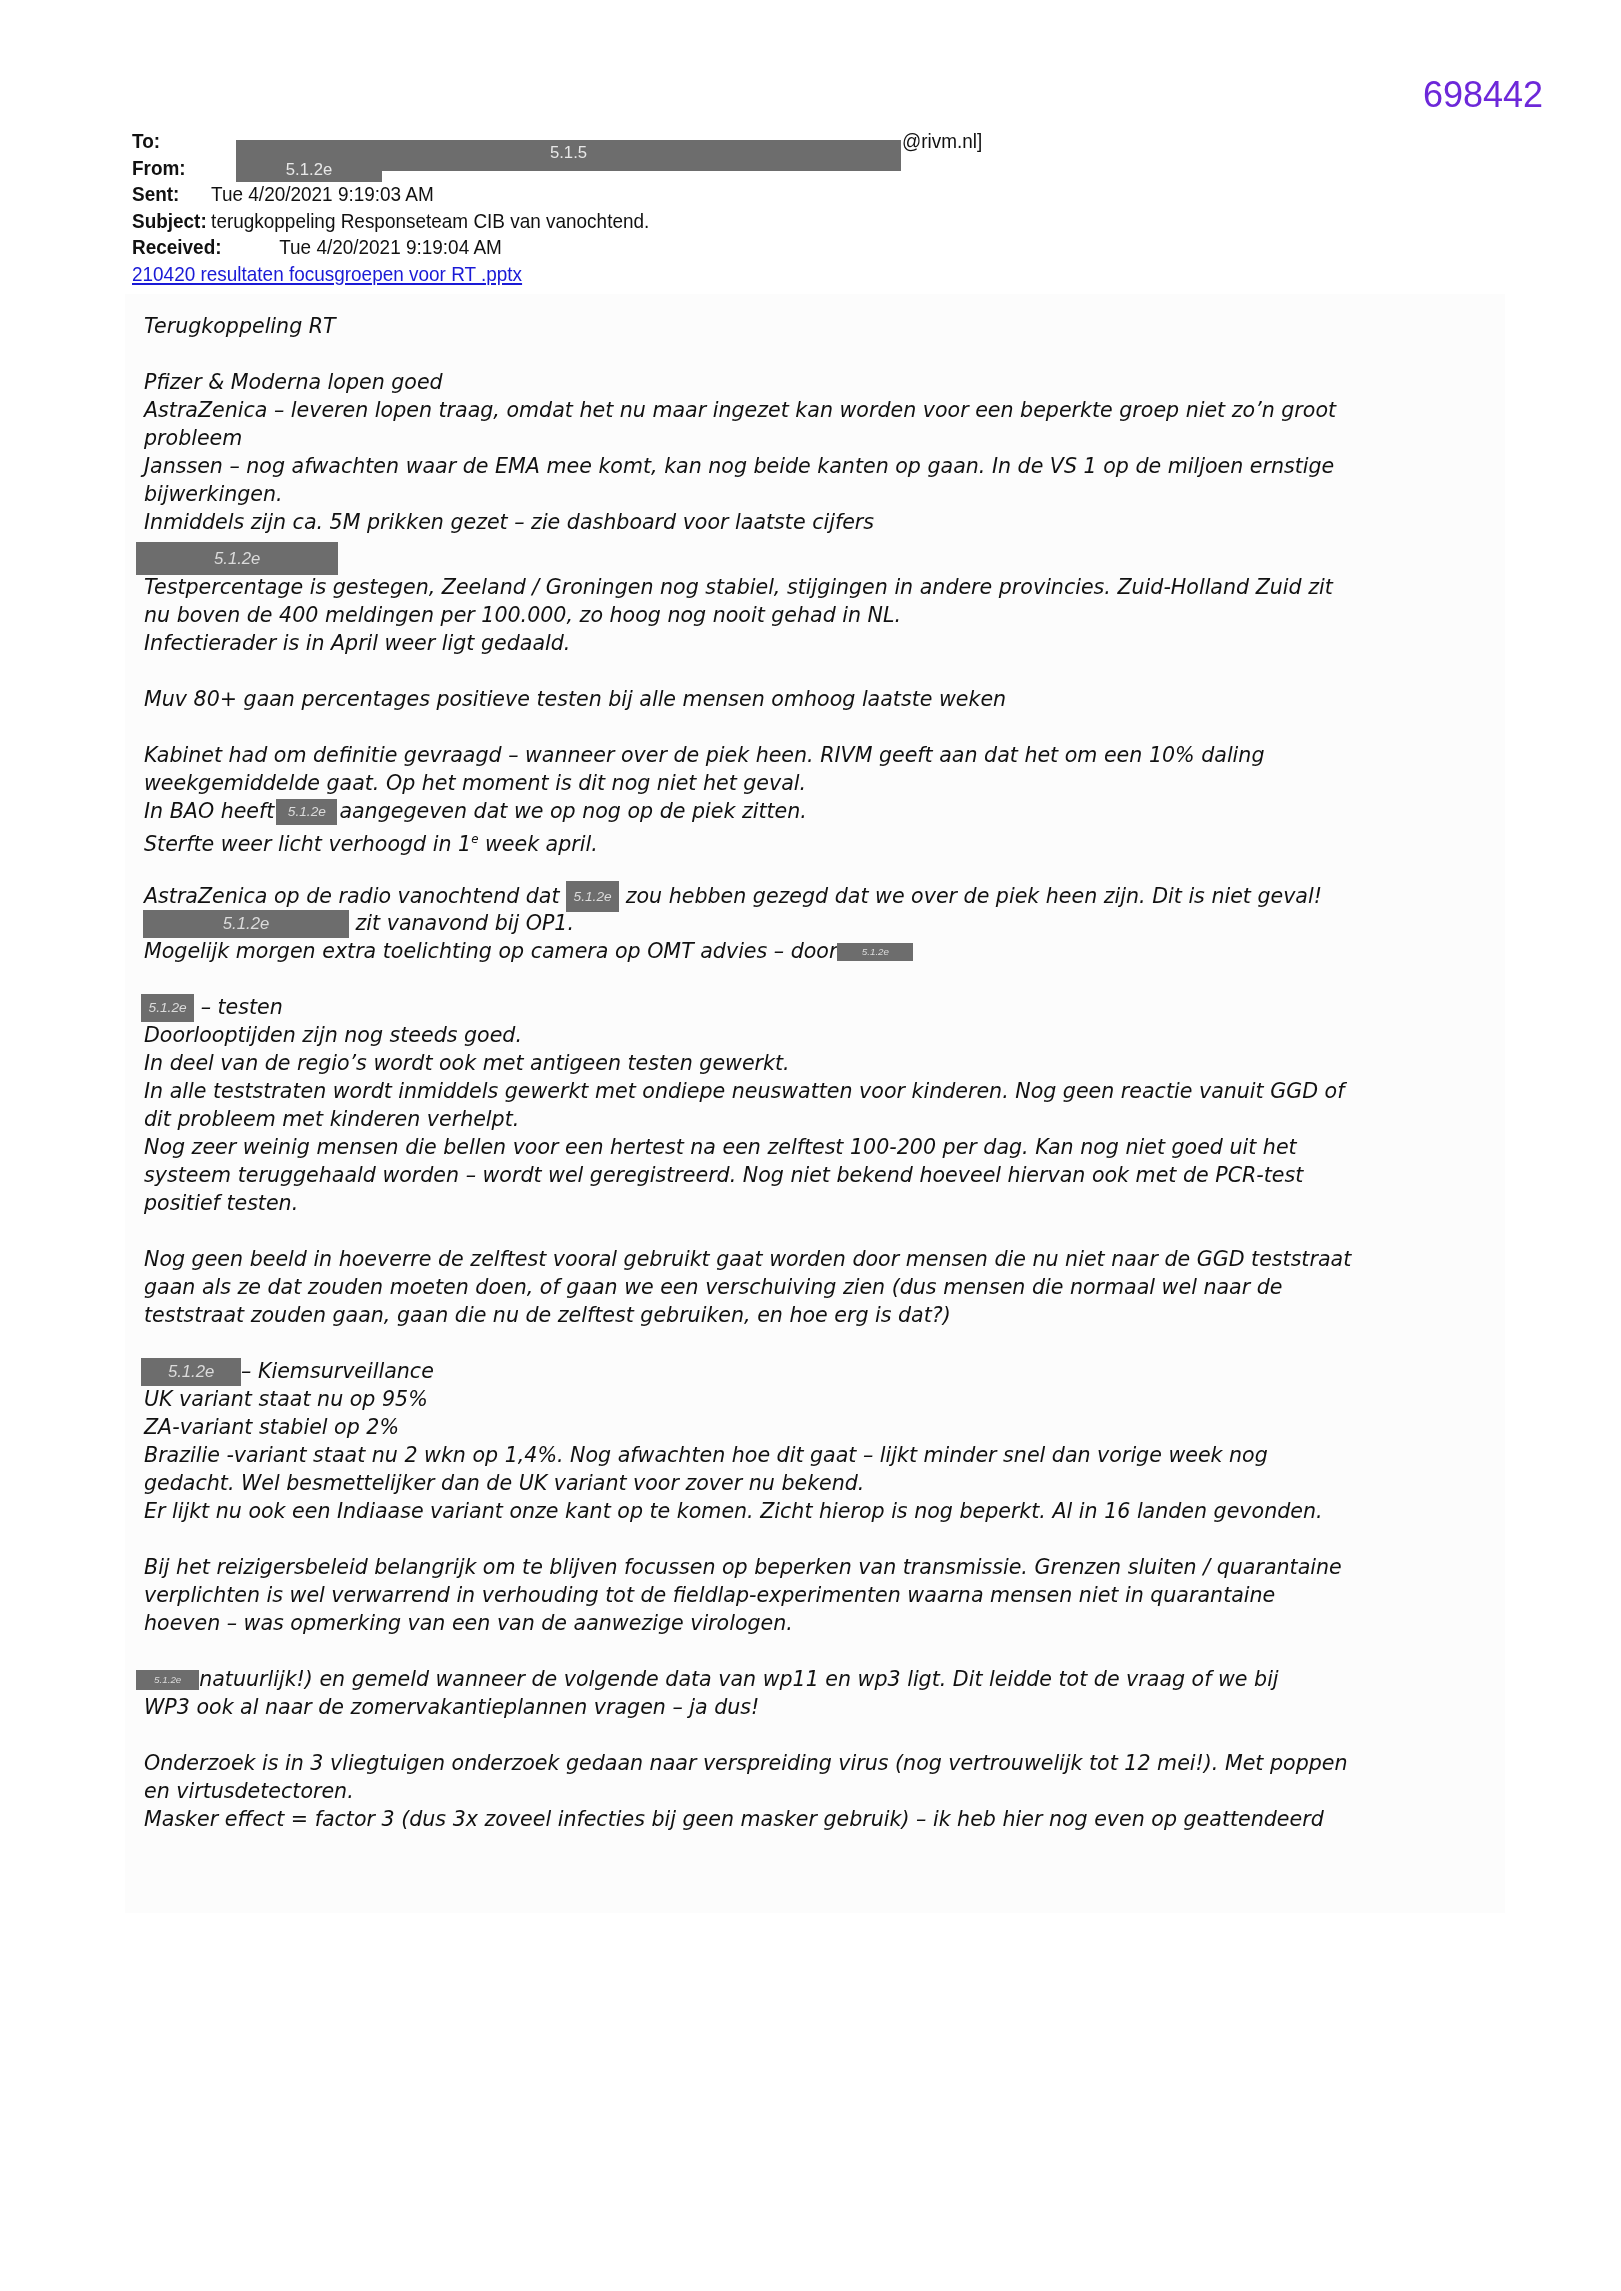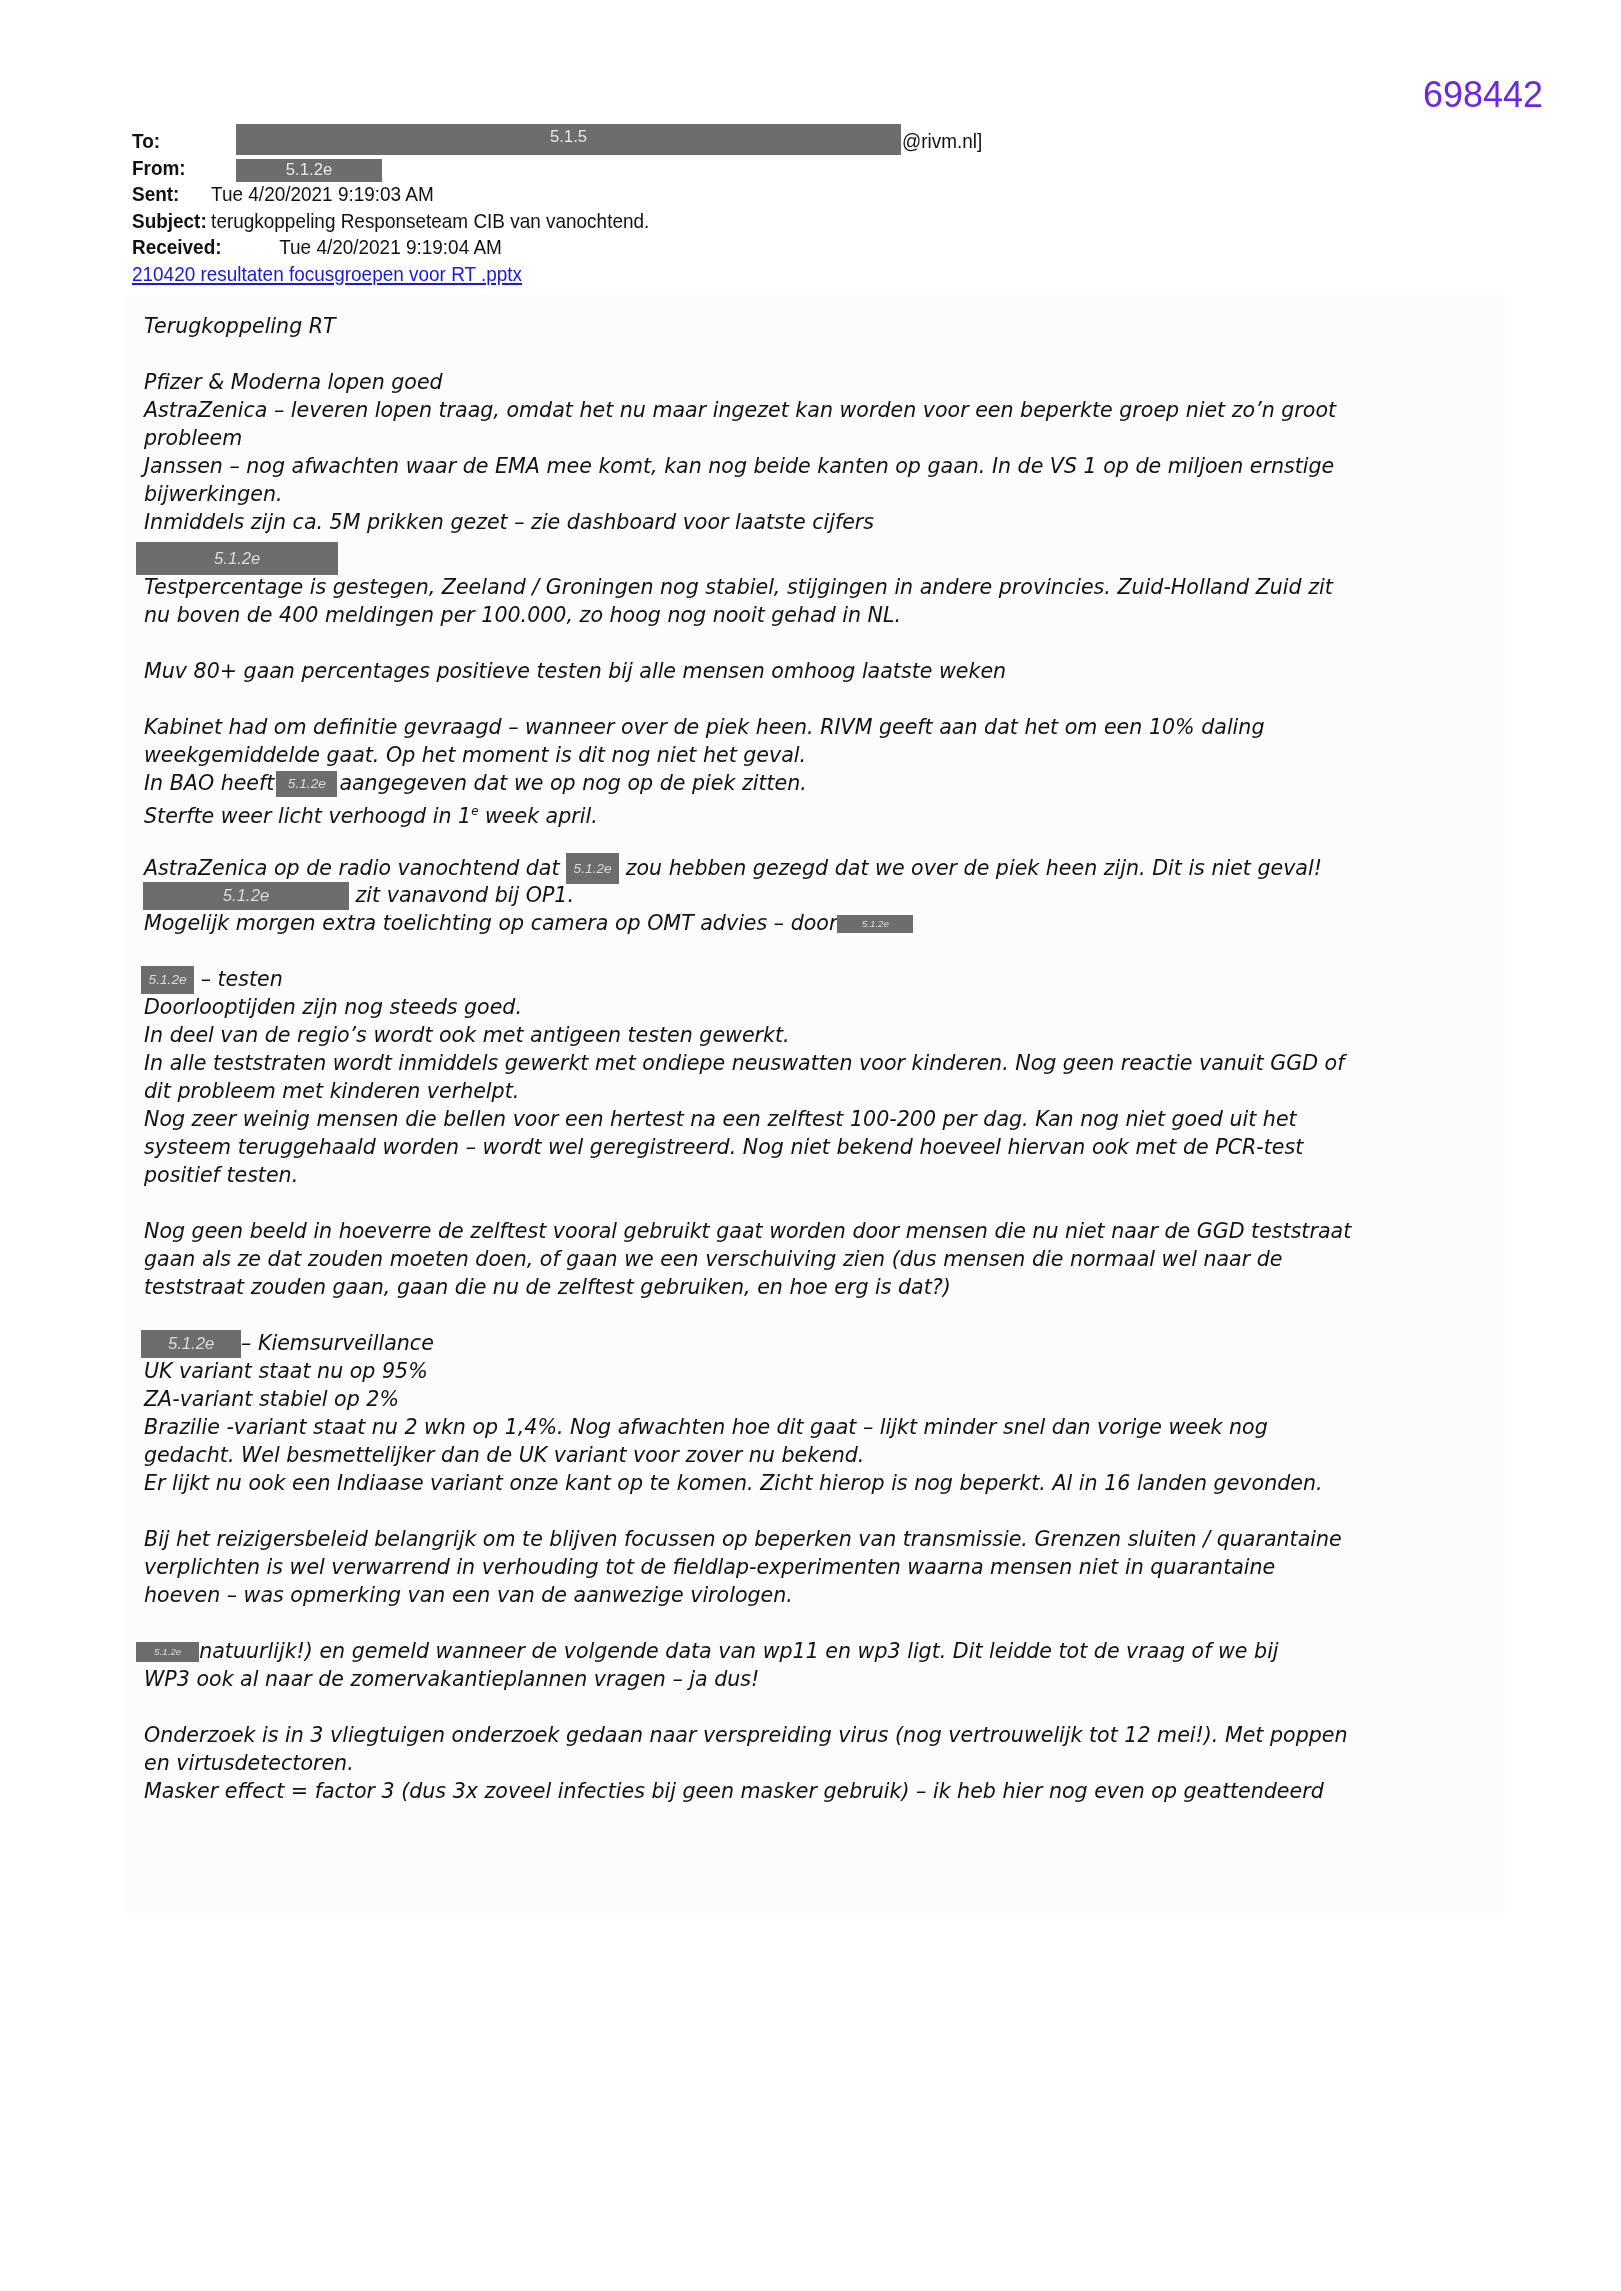--- a/index.html
+++ b/index.html
@@ -17,21 +17,21 @@
   .ir { display:inline-block; background:#6d6d6d; color:#dcdcdc; font-family:"Liberation Sans", sans-serif; font-size:13.7px; text-align:center; vertical-align:middle; }
 </style>
 </head>
 <body>
 
 <div class="docnum">698442</div>
 
 <div class="hdr" style="top:128px;">
   <b>To:</b>
 </div>
-<div class="redact abs" style="left:236px;top:124px;width:665px;height:31px;font-size:16.7px;line-height:25.5px;">5.1.5</div>
+<div class="redact abs" style="left:236px;top:140px;width:665px;height:31px;font-size:16.7px;line-height:25.5px;">5.1.5</div>
 <div class="hdr" style="left:902px;top:128px;font-size:20.6px;">@rivm.nl]</div>
 
 <div class="hdr" style="top:155px;">
   <b>From:</b>
 </div>
 <div class="redact abs" style="left:236px;top:159px;width:146px;height:22.5px;font-size:16.7px;line-height:21.6px;">5.1.2e</div>
 
 <div class="hdr" style="top:181px;">
   <b style="width:86px">Sent:</b><span>Tue 4/20/2021 9:19:03 AM</span>
 </div>
@@ -52,20 +52,21 @@
   <div class="ln">AstraZenica – leveren lopen traag, omdat het nu maar ingezet kan worden voor een beperkte groep niet zo’n groot</div>
   <div class="ln">probleem</div>
   <div class="ln">Janssen – nog afwachten waar de EMA mee komt, kan nog beide kanten op gaan. In de VS 1 op de miljoen ernstige</div>
   <div class="ln">bijwerkingen.</div>
   <div class="ln">Inmiddels zijn ca. 5M prikken gezet – zie dashboard voor laatste cijfers</div>
   <div class="ln" style="height:37px;position:relative;">
     <span class="ir" style="position:absolute;left:-7.8px;top:5.9px;width:202px;height:33px;line-height:33px;font-size:16.7px;">5.1.2e</span>
   </div>
   <div class="ln">Testpercentage is gestegen, Zeeland / Groningen nog stabiel, stijgingen in andere provincies. Zuid-Holland Zuid zit</div>
   <div class="ln">nu boven de 400 meldingen per 100.000, zo hoog nog nooit gehad in NL.</div>
+  <div class="ln">Infectierader is in April weer ligt gedaald.</div>
   <div class="gap"></div>
   <div class="ln">Muv 80+ gaan percentages positieve testen bij alle mensen omhoog laatste weken</div>
   <div class="gap"></div>
   <div class="ln">Kabinet had om definitie gevraagd – wanneer over de piek heen. RIVM geeft aan dat het om een 10% daling</div>
   <div class="ln">weekgemiddelde gaat. Op het moment is dit nog niet het geval.</div>
   <div class="ln"><span>In BAO heeft</span><span class="ir" style="width:61px;height:25.5px;line-height:25.5px;margin:0 2px 0 2px;">5.1.2e</span><span>aangegeven dat we op nog op de piek zitten.</span></div>
   <div class="ln"><span>Sterfte weer licht verhoogd in 1</span><sup style="font-size:11.8px">e</sup><span> week april.</span></div>
   <div class="gap"></div>
   <div class="ln"><span>AstraZenica op de radio vanochtend dat</span> <span class="ir" style="width:53px;height:31px;line-height:31px;">5.1.2e</span> <span>zou hebben gezegd dat we over de piek heen zijn. Dit is niet geval!</span></div>
   <div class="ln"><span class="ir" style="width:206px;height:27.4px;line-height:27.4px;font-size:16.7px;margin-left:-1px;">5.1.2e</span> <span>zit vanavond bij OP1.</span></div>

